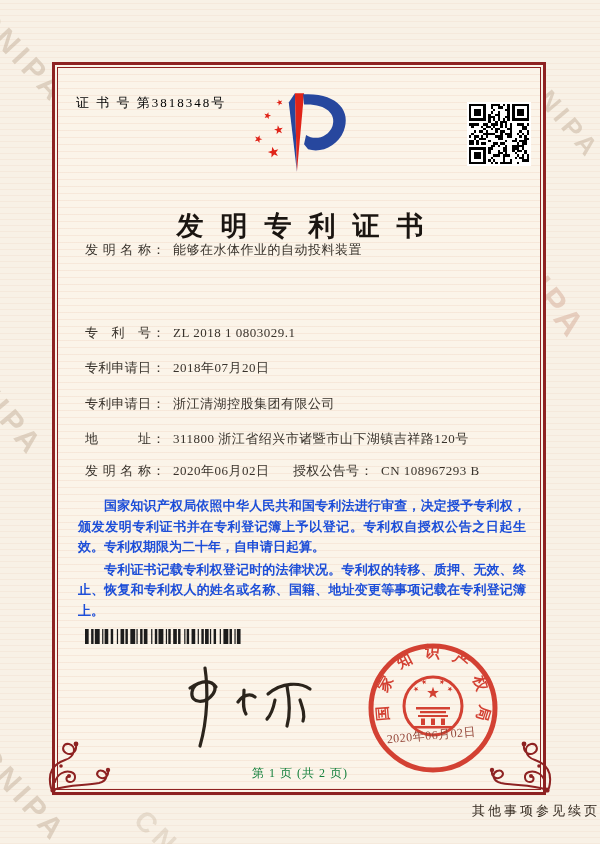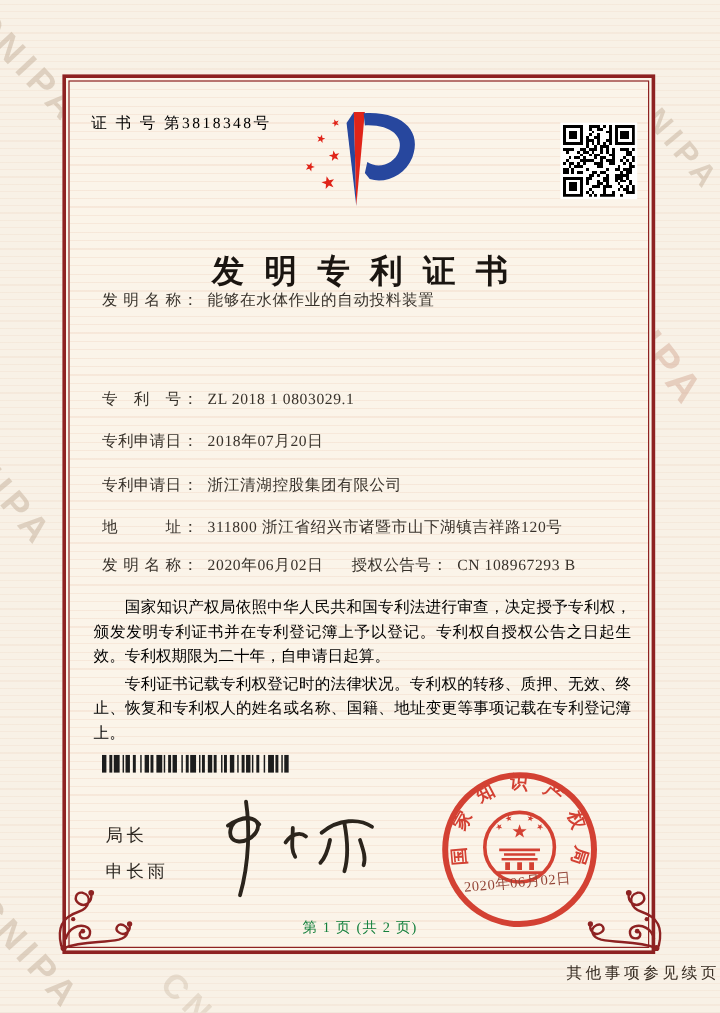--- a/index.html
+++ b/index.html
@@ -36,21 +36,21 @@
     font-size:27px;font-weight:bold;letter-spacing:17px;text-indent:17px;color:#1a1511;margin-top:30px;
   }
   .row{position:absolute;left:85px;z-index:6;font-size:13px;color:#38322b;white-space:nowrap;}
   .flabel{display:inline-block;width:66px;text-align:justify;text-align-last:justify;color:#38322b;}
   .colon{display:inline-block;margin:0 8px 0 1px;}
   .fvalue{letter-spacing:.5px;}
   .r1{top:241px}.r2{top:289px}.r3{top:324px}.r4{top:359px}.r5{top:395px}.r6{top:430px}.r7{top:462px}
   .grant-pair2{position:absolute;left:208px;top:0;white-space:nowrap;}
   .paras{
     position:absolute;left:78px;top:496px;width:448px;z-index:6;
-    font-size:13px;line-height:20.5px;color:#000000;text-align:justify;
+    font-size:13px;line-height:20.5px;color:#1d4ed8;text-align:justify;font-weight:bold;
   }
   .paras p{margin:0 0 2px 0;text-indent:2em;}
   .barcode{position:absolute;left:85px;top:629px;width:158px;height:15px;z-index:6;}
   .signer{position:absolute;left:88px;top:687px;z-index:6;font-size:14.5px;letter-spacing:3px;color:#2e2822;}
   .signer div{margin-bottom:11px;}
   .signature{position:absolute;left:160px;top:658px;width:168px;height:92px;z-index:6;}
   .seal{position:absolute;left:363px;top:638px;width:140px;height:140px;z-index:7;opacity:.92;}
   .page-info{position:absolute;left:0;right:0;top:765px;z-index:6;text-align:center;font-size:12px;letter-spacing:1px;color:#15803d;}
   .footer-note{position:absolute;left:0;right:0;top:802px;z-index:6;text-align:right;font-size:13px;letter-spacing:3px;color:#33291f;padding-left:16px;}
 </style>
@@ -388,24 +388,20 @@
       <rect x="98" y="0" width="3" height="15" fill="#1c1c1c"></rect>
       <rect x="102" y="0" width="1" height="15" fill="#1c1c1c"></rect>
       <rect x="105" y="0" width="2" height="15" fill="#1c1c1c"></rect>
       <rect x="110" y="0" width="1" height="15" fill="#1c1c1c"></rect>
       <rect x="113" y="0" width="4" height="15" fill="#1c1c1c"></rect>
       <rect x="118" y="0" width="2" height="15" fill="#1c1c1c"></rect>
       <rect x="122" y="0" width="1" height="15" fill="#1c1c1c"></rect>
       <rect x="124" y="0" width="3" height="15" fill="#1c1c1c"></rect>
     </svg>
 
-  <div class="signer">
-    <div>局长</div>
-    <div>申长雨</div>
-  </div>
 
   <svg class="signature" viewBox="0 0 168 92">
     <g stroke="#2b241c" stroke-width="3.2" fill="none" stroke-linecap="round" stroke-linejoin="round">
       <path d="M30,30 C48,18 60,26 53,36 C46,46 30,46 32,34 C34,23 50,20 56,29"></path>
       <path d="M45,10 C48,30 48,60 40,88"></path>
       <path d="M84,32 C84,42 82,50 86,56"></path>
       <path d="M78,44 C83,37 90,35 95,39"></path>
       <path d="M108,36 C122,24 140,24 150,31"></path>
       <path d="M127,28 C130,44 130,58 127,68"></path>
       <path d="M115,42 C113,52 110,58 107,61"></path>

